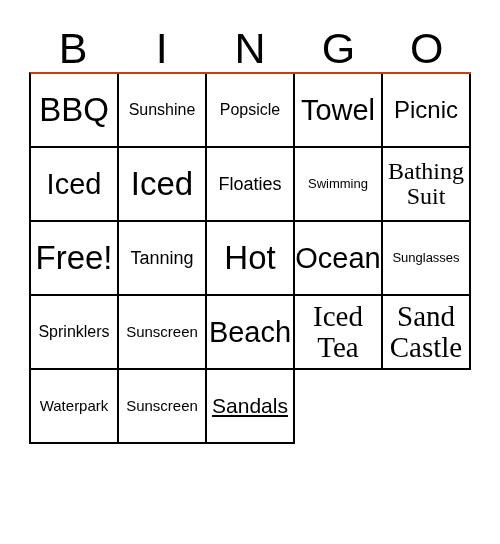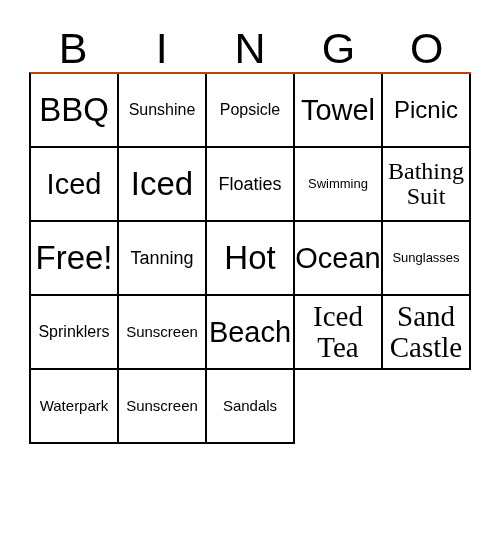--- a/index.html
+++ b/index.html
@@ -73,21 +73,21 @@
     display: block;
     line-height: 1.04;
     word-break: normal;
     hyphens: none;
   }
   
   .fs-xs  .cell-text { font-size: 13px; }
   .fs-s   .cell-text { font-size: 15px; }
   .fs-sm  .cell-text { font-size: 16px; text-align: center; }
   .fs-m   .cell-text { font-size: 18px; }
-  .fs-ml  .cell-text { font-size: 15px; }
+  .fs-ml  .cell-text { font-size: 21px; text-decoration: underline; }
   .fs-l   .cell-text { font-size: 24px; }
   .fs-xl  .cell-text { font-size: 29px; }
   .fs-xxl .cell-text { font-size: 33px; }
   
   .two-line .cell-text { line-height: 1.06; font-family: Liberation Serif, serif; }
 </style>
 </head>
 <body>
 
 <div id="card">

